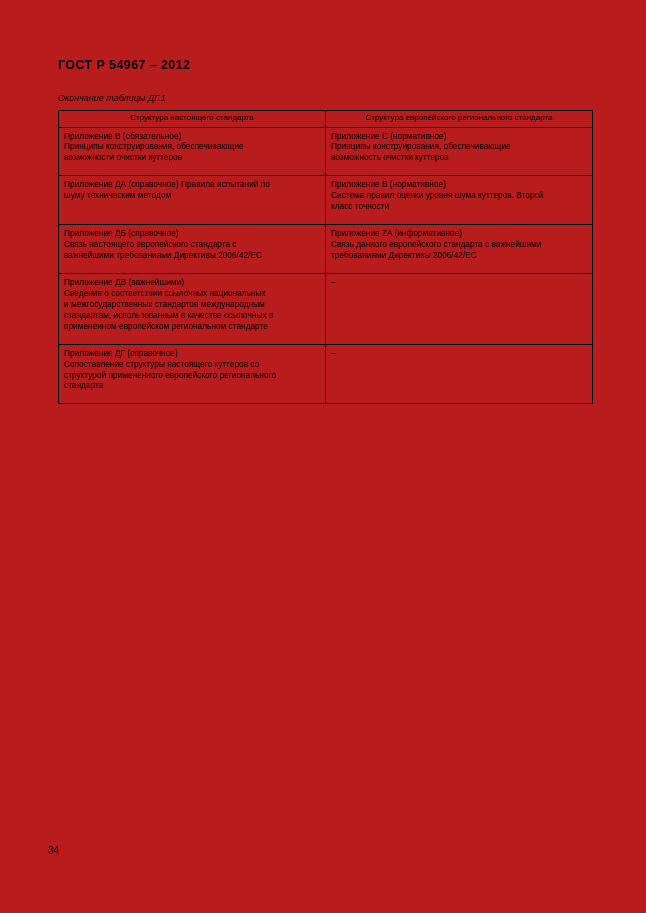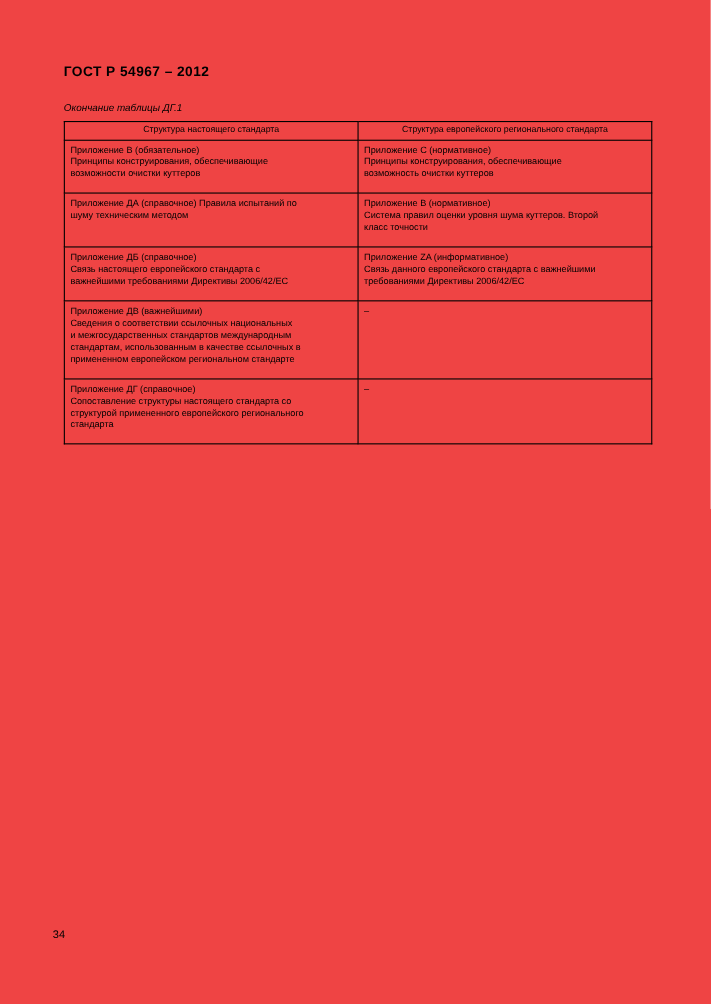--- a/index.html
+++ b/index.html
@@ -14,21 +14,21 @@
     font-family: "Liberation Sans", sans-serif;
     color: #000000;
     overflow: hidden;
   }
   .page {
     position: absolute;
     left: 0;
     top: 0;
     width: 646px;
     height: 913px;
-    background: #ef4444;
+    background: #b91c1c;
   }
   .header-title {
     position: absolute;
     left: 58px;
     top: 58px;
     font-size: 12.5px;
     font-weight: bold;
     letter-spacing: 0.4px;
     white-space: nowrap;
   }
@@ -142,21 +142,21 @@
             <span class="cell-line">стандартам, использованным в качестве ссылочных в</span>
             <span class="cell-line">примененном европейском региональном стандарте</span>
           </td>
           <td class="dash-cell">
             <span class="cell-line">–</span>
           </td>
         </tr>
         <tr>
           <td>
             <span class="cell-line">Приложение ДГ (справочное)</span>
-            <span class="cell-line">Сопоставление структуры настоящего стандарта со</span>
+            <span class="cell-line">Сопоставление структуры настоящего куттеров со</span>
             <span class="cell-line">структурой примененного европейского регионального</span>
             <span class="cell-line">стандарта</span>
           </td>
           <td class="dash-cell">
             <span class="cell-line">–</span>
           </td>
         </tr>
       </tbody>
   </table>
 

